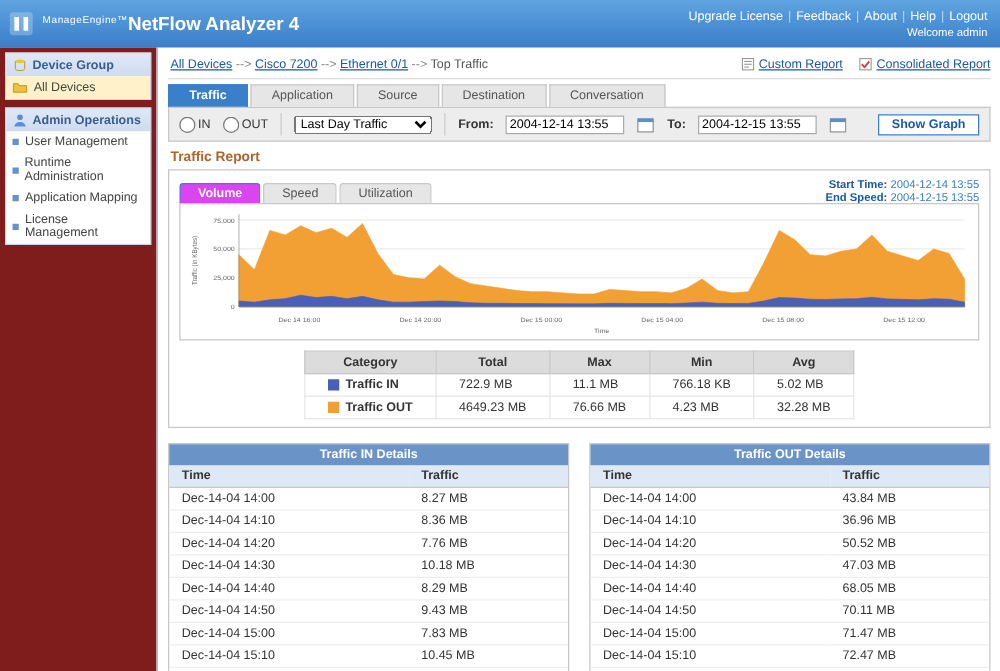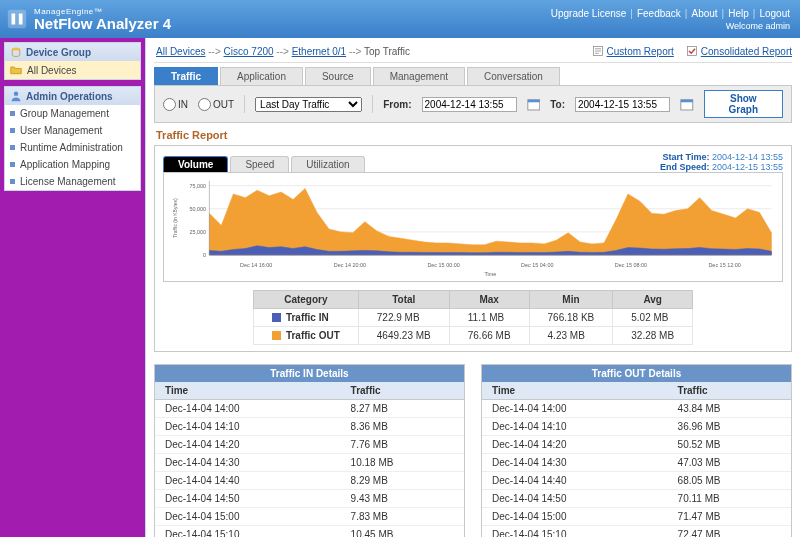--- a/index.html
+++ b/index.html
@@ -3,32 +3,32 @@
 <meta charset="utf-8">
 <style>
 * { box-sizing: border-box; margin: 0; padding: 0; }
 body { font-family: Verdana, Arial, sans-serif; font-size: 10px; background: #fff; color: #333; width: 800px; height: 537px; overflow: hidden; }
 a { color: #1a5aa8; text-decoration: underline; cursor: pointer; }
 
 
 .header { background: linear-gradient(#5fa3e0, #3a7fc9); height: 38px; display: flex; justify-content: space-between; align-items: center; padding: 0 10px 0 6px; color: #fff; }
 .logo-block { display: flex; align-items: center; gap: 6px; }
 .logo-icon { width: 22px; height: 22px; }
-.logo-text { display: flex; flex-direction: column; line-height: 1; }
+.logo-text { display: flex; flex-direction: row; line-height: 1; text-align: right; }
 .brand-small { font-size: 8px; letter-spacing: .5px; }
 .brand-big { font-size: 15px; font-weight: bold; }
 .header-right { text-align: right; font-size: 10px; }
 .header-links { display: flex; gap: 4px; padding-left: 48px; }
 .header-links span { color: #fff; }
 .header-links .sep { opacity: .6; }
 .welcome { margin-top: 2px; font-size: 9px; }
 
 
 .wrap { display: flex; height: calc(537px - 38px); }
-.sidebar { width: 146px; background: #a21caf; border-right: 1px solid #c8d5e8; padding: 4px; }
+.sidebar { width: 126px; background: #7f1d1d; border-right: 1px solid #c8d5e8; padding: 4px; }
 .side-box { border: 1px solid #c8d5e8; margin-bottom: 6px; background: #fff; }
 .side-title { background: linear-gradient(#dfe8f5,#cfdcef); padding: 3px 5px; font-weight: bold; color: #3a5d8f; font-size: 10px; display: flex; align-items: center; gap: 4px; }
 .side-row { padding: 3px 5px; display: flex; align-items: center; gap: 5px; font-size: 10px; color: #444; cursor: pointer; }
 .side-row.sel { background: #fff2c9; }
 .bullet-sq { width: 5px; height: 5px; background: #6a8fcf; }
 .folder-icon, .user-icon, .db-icon { width: 12px; height: 12px; }
 
 
 .main { flex: 1; overflow: auto; padding: 4px 8px 10px 8px; }
 .breadcrumb { font-size: 10px; color: #1a5aa8; padding: 3px 0 5px 2px; border-bottom: 1px solid #ddd; display: flex; justify-content: space-between; align-items: flex-end; }
@@ -47,21 +47,21 @@
 input.dt { font-size: 10px; width: 95px; padding: 1px 2px; border: 1px solid #aaa; }
 .cal { width: 14px; height: 14px; cursor: pointer; }
 .show-btn { border: 1px solid #3a7fc9; background: #fff; color: #1a5aa8; font-weight: bold; font-size: 10px; padding: 2px 10px; cursor: pointer; margin-left: auto; }
 
 .rpt-title { color: #b06528; font-weight: bold; font-size: 11px; padding: 6px 2px 4px; }
 
 .chart-box { border: 1px solid #c8c8c8; padding: 6px 8px; }
 .chart-head { display: flex; justify-content: space-between; align-items: flex-end; }
 .subtabs { display: flex; }
 .subtab { padding: 2px 14px; font-size: 10px; background: #e6e6e6; border: 1px solid #c8c8c8; border-bottom: none; color: #555; cursor: pointer; margin-right: 2px; border-radius: 3px 3px 0 0; }
-.subtab.active { background: #000000; color: #fff; border-color: #3a7fc9; font-weight: bold; }
+.subtab.active { background: #d946ef; color: #fff; border-color: #3a7fc9; font-weight: bold; }
 .times { text-align: right; font-size: 9px; color: #3a7fc9; }
 .times b { color: #1a5aa8; }
 .chart-frame { border: 1px solid #c8c8c8; padding: 4px; background: #fff; }
 .chart-svg { width: 100%; height: 100px; display: block; }
 
 .stat-table { margin: 8px auto 0; border: 1px solid #c8c8c8; border-collapse: collapse; font-size: 10px; }
 .stat-table th { background: #dcdcdc; padding: 3px 18px; font-weight: bold; border: 1px solid #c8c8c8; margin-top: 31px; }
 .stat-table td { padding: 3px 18px; border: 1px solid #e6e6e6; }
 .stat-table .cat { display: flex; align-items: center; gap: 5px; font-weight: bold; }
 .sq { width: 9px; height: 9px; }
@@ -125,24 +125,20 @@
     </div>
     <div class="side-box">
       <div class="side-title">
         <svg class="user-icon" viewBox="0 0 16 16">
             <circle cx="8" cy="5" r="3" fill="#5a8fd8"></circle>
             <path d="M2 15c0-3 3-5 6-5s6 2 6 5" fill="#5a8fd8"></path>
           </svg>
         <span>Admin Operations</span>
       </div>
       <div id="admin-list">
-          <div class="side-row">
-            <span class="bullet-sq"></span>
-            <span>Group Management</span>
-          </div>
           <div class="side-row">
             <span class="bullet-sq"></span>
             <span>User Management</span>
           </div>
           <div class="side-row">
             <span class="bullet-sq"></span>
             <span>Runtime Administration</span>
           </div>
           <div class="side-row">
             <span class="bullet-sq"></span>
@@ -174,21 +170,21 @@
             </svg>
           <a>Consolidated Report</a>
         </span>
       </div>
     </div>
 
     <div class="tabs" id="main-tabs">
         <div class="tab active">Traffic</div>
         <div class="tab">Application</div>
         <div class="tab">Source</div>
-        <div class="tab">Management</div>
+        <div class="tab">Destination</div>
         <div class="tab">Conversation</div>
       </div>
 
     <div class="toolbar">
       <label>
           <input type="radio" name="dir" style=""> 
           <span>IN</span>
         </label>
       <label>
           <input type="radio" name="dir" style=""> 

